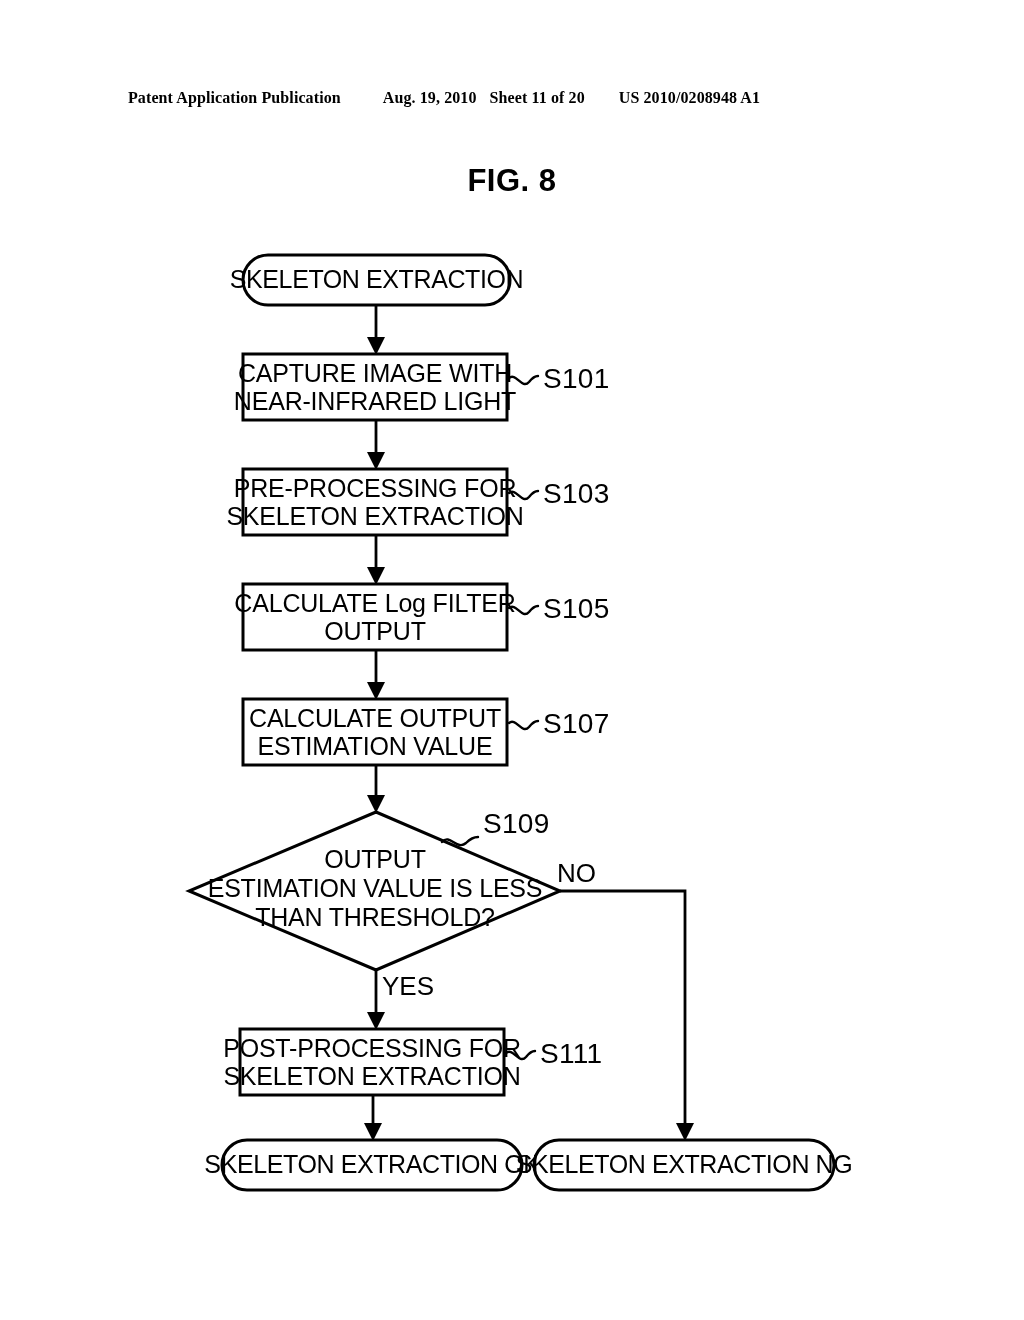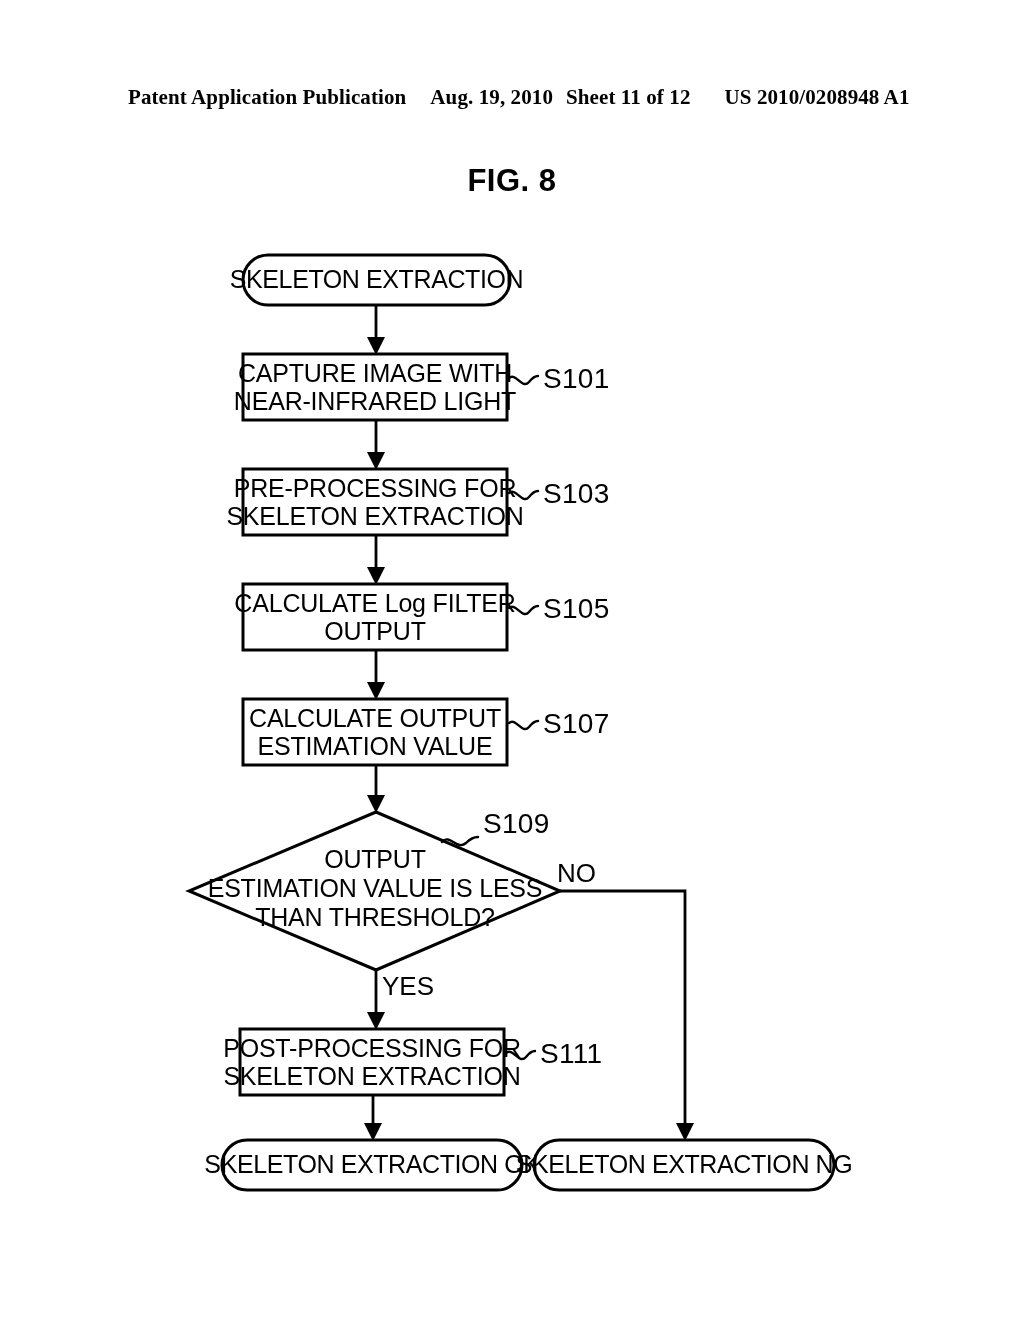--- a/index.html
+++ b/index.html
@@ -18,29 +18,29 @@
   }
 
   
   .page-header {
     position: absolute;
     top: 86px;
     left: 128px;
     width: 768px;
     height: 24px;
     display: flex;
-    align-items: flex-end;
+    align-items: center;
     font-family: "Liberation Serif", serif;
     font-weight: bold;
-    font-size: 21px;
+    font-size: 16px;
     letter-spacing: 0.1px;
     white-space: nowrap;
   }
   .page-header .hdr-pub      { }
-  .page-header .hdr-date     { margin-left: 24px; }
+  .page-header .hdr-date     { margin-left: 42px; }
   .page-header .hdr-sheet    { margin-left: 13px; }
   .page-header .hdr-docnum   { margin-left: 34px; }
 
   
   .fig-title {
     position: absolute;
     top: 163px;
     left: 0;
     width: 1024px;
     text-align: center;
@@ -114,21 +114,21 @@
     text-anchor: start;
     dominant-baseline: middle;
   }
 </style>
 </head>
 <body>
 
 <div class="page-header">
   <span class="hdr-pub">Patent Application Publication</span>
   <span class="hdr-date">Aug. 19, 2010</span>
-  <span class="hdr-sheet">Sheet 11 of 12</span>
+  <span class="hdr-sheet">Sheet 11 of 20</span>
   <span class="hdr-docnum">US 2010/0208948 A1</span>
 </div>
 
 <div class="fig-title">FIG. 8</div>
 
 <div id="flow-canvas">
 <svg viewBox="0 0 1024 1320" xmlns="http://www.w3.org/2000/svg">
 
   <g>
     <rect class="shape-outline" x="243" y="255" width="267" height="50" rx="25" ry="25"></rect>

